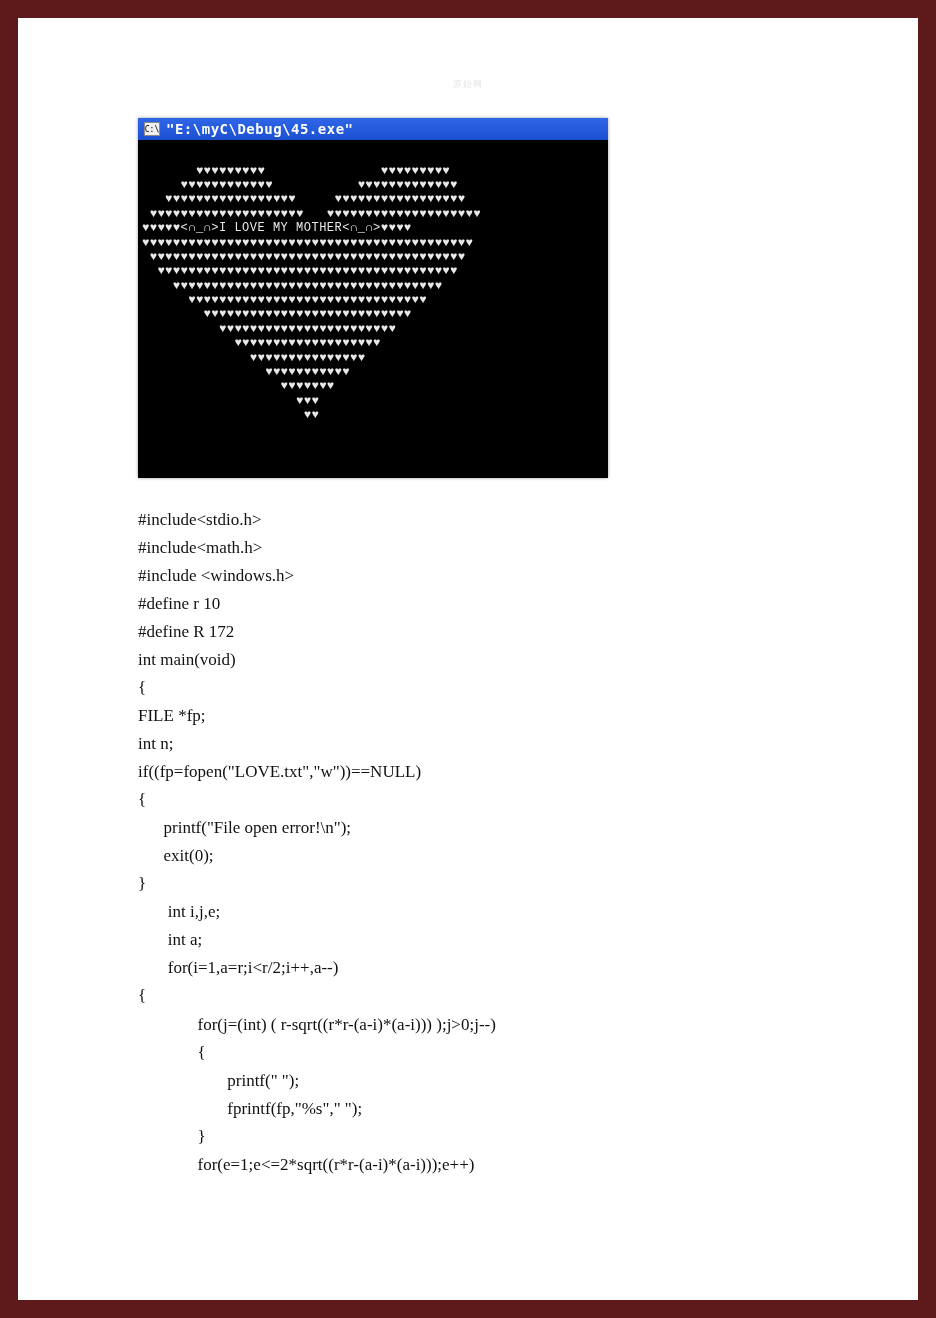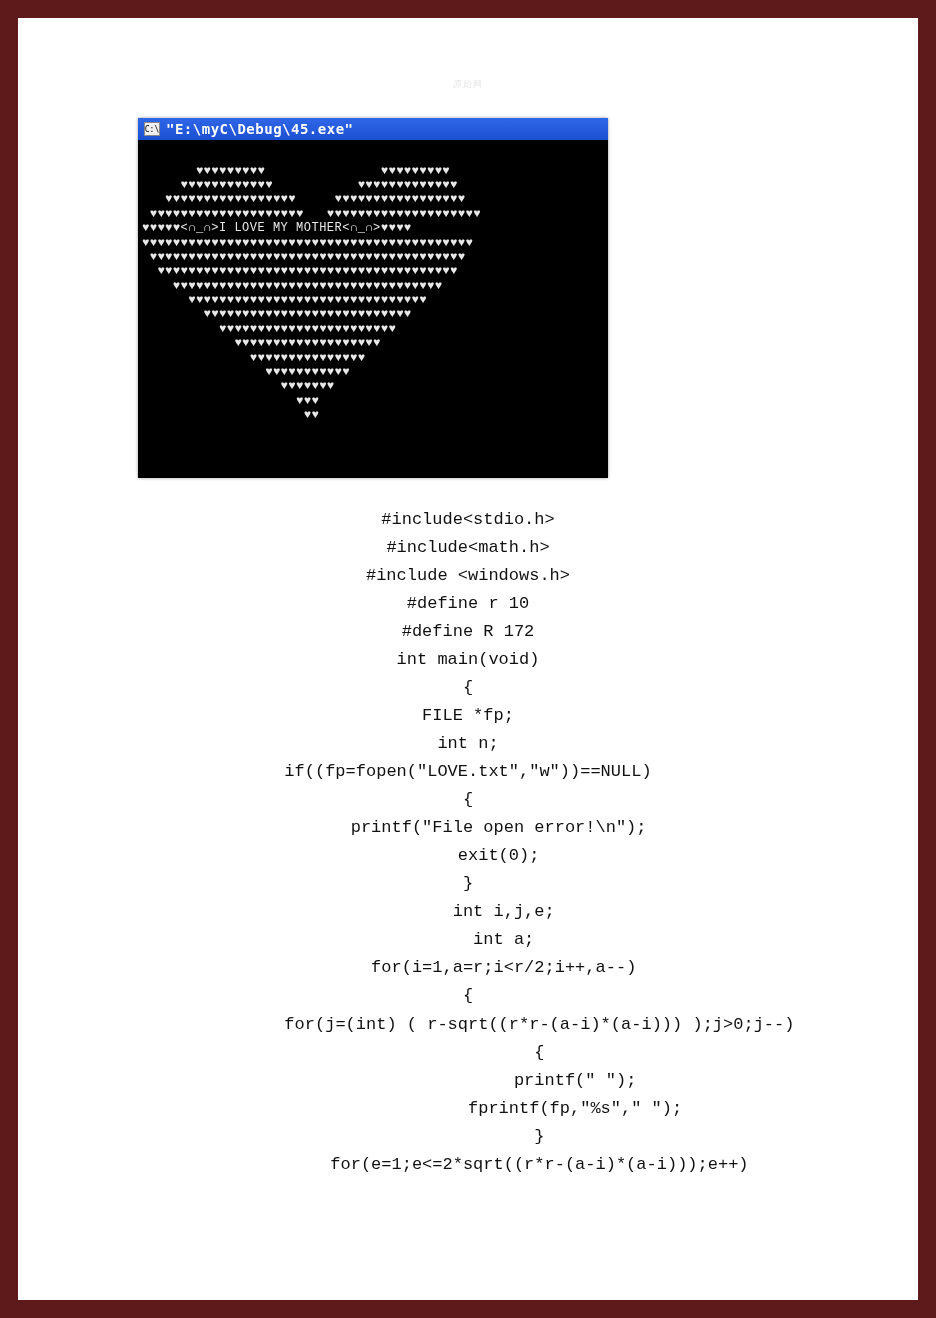--- a/index.html
+++ b/index.html
@@ -87,26 +87,25 @@
     padding: 6px 4px 10px 4px;
   }
   .heart-art {
     font-size: 12px;
     line-height: 1.2;
     letter-spacing: 0.5px;
     text-align: left;
     margin-bottom: 10px;
   }
   .code {
-    font-family: Liberation Mono, monospace;
+    font-family: Liberation Serif, serif;
     font-size: 17px;
     line-height: 1.65;
     color: #111;
     white-space: pre;
-    text-align: center;
   }
 </style>
 </head>
 <body>
 
 <div class="outer">
   <div class="page">
 
     <div class="watermark-top">原始网</div>
 

